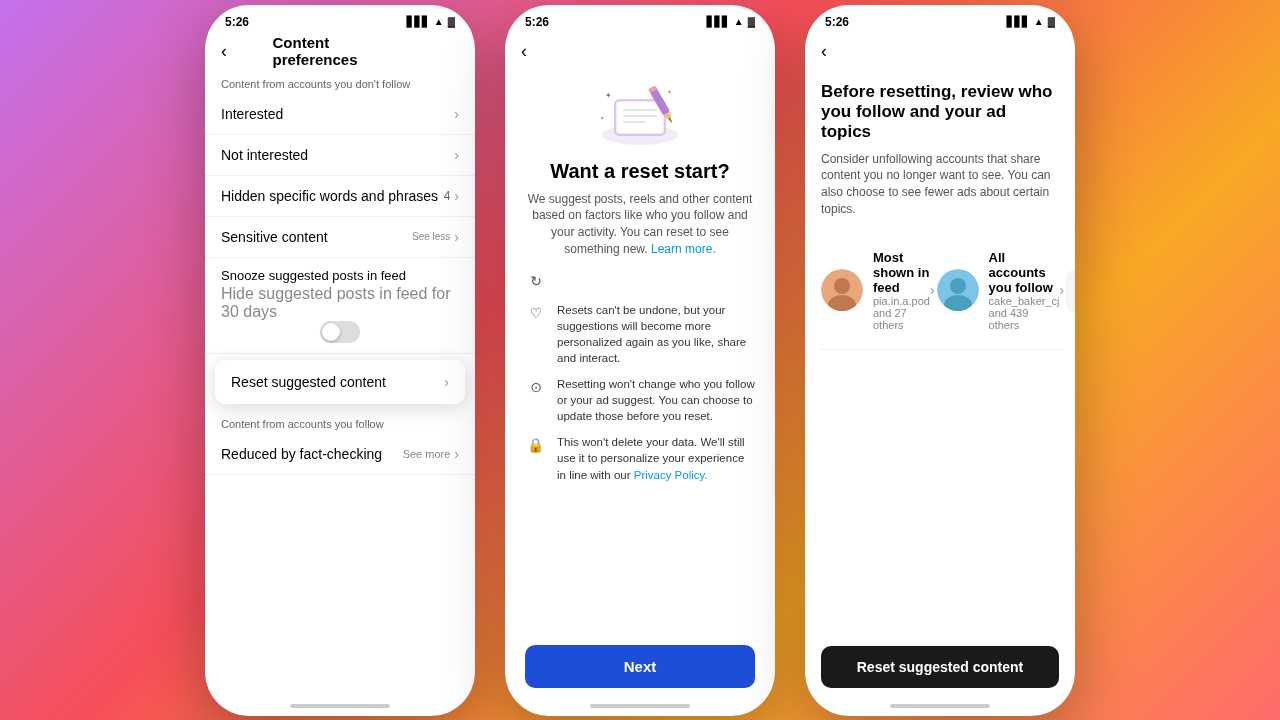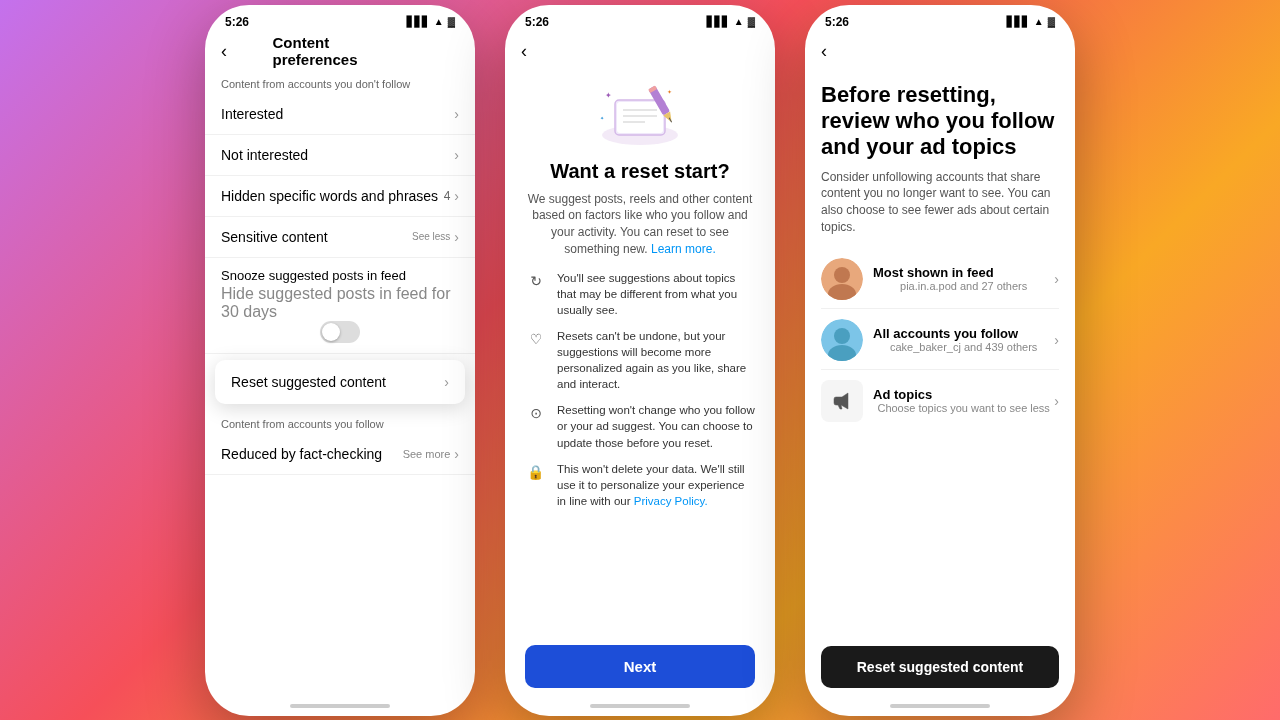--- a/index.html
+++ b/index.html
@@ -247,36 +247,36 @@
     }
 
     
     .phone3-content {
       flex: 1;
       padding: 12px 16px;
       overflow: hidden;
     }
 
     .review-title {
-      font-size: 22px;
+      font-size: 17px;
       font-weight: 700;
       line-height: 1.2;
       margin-bottom: 8px;
     }
 
     .review-desc {
       font-size: 12px;
       color: #555;
       line-height: 1.4;
       margin-bottom: 14px;
     }
 
     .account-list {
       display: flex;
-      flex-direction: column;
+      flex-direction: row;
       gap: 2px;
     }
 
     .account-item {
       display: flex;
       align-items: center;
       padding: 8px 0;
       border-bottom: 0.5px solid #f0f0f0;
       cursor: pointer;
     }
@@ -295,21 +295,20 @@
     }
 
     .account-title {
       font-size: 13px;
       font-weight: 600;
     }
 
     .account-sub {
       font-size: 11px;
       color: #888;
-      text-align: center;
     }
 
     .ad-item {
       display: flex;
       align-items: center;
       padding: 8px 0;
       cursor: pointer;
     }
 
     .ad-icon-box {
@@ -484,21 +483,20 @@
     <div class="fresh-title">Want a reset start?</div>
 
     <div class="fresh-desc">
       <span>We suggest posts, reels and other content based on factors like who you follow and your activity. You can reset to see something new.</span>
       <a class="fresh-link">Learn more.</a>
     </div>
 
     <div class="bullet-list">
       <div class="bullet-item">
         <div class="bullet-icon">↻</div>
-        <span class="bullet-text">You'll see suggestions about topics that may be different from what you usually see.</span>
       </div>
       <div class="bullet-item">
         <div class="bullet-icon">♡</div>
         <span class="bullet-text">Resets can't be undone, but your suggestions will become more personalized again as you like, share and interact.</span>
       </div>
       <div class="bullet-item">
         <div class="bullet-icon">⊙</div>
         <span class="bullet-text">Resetting won't change who you follow or your ad suggest. You can choose to update those before you reset.</span>
       </div>
       <div class="bullet-item">

